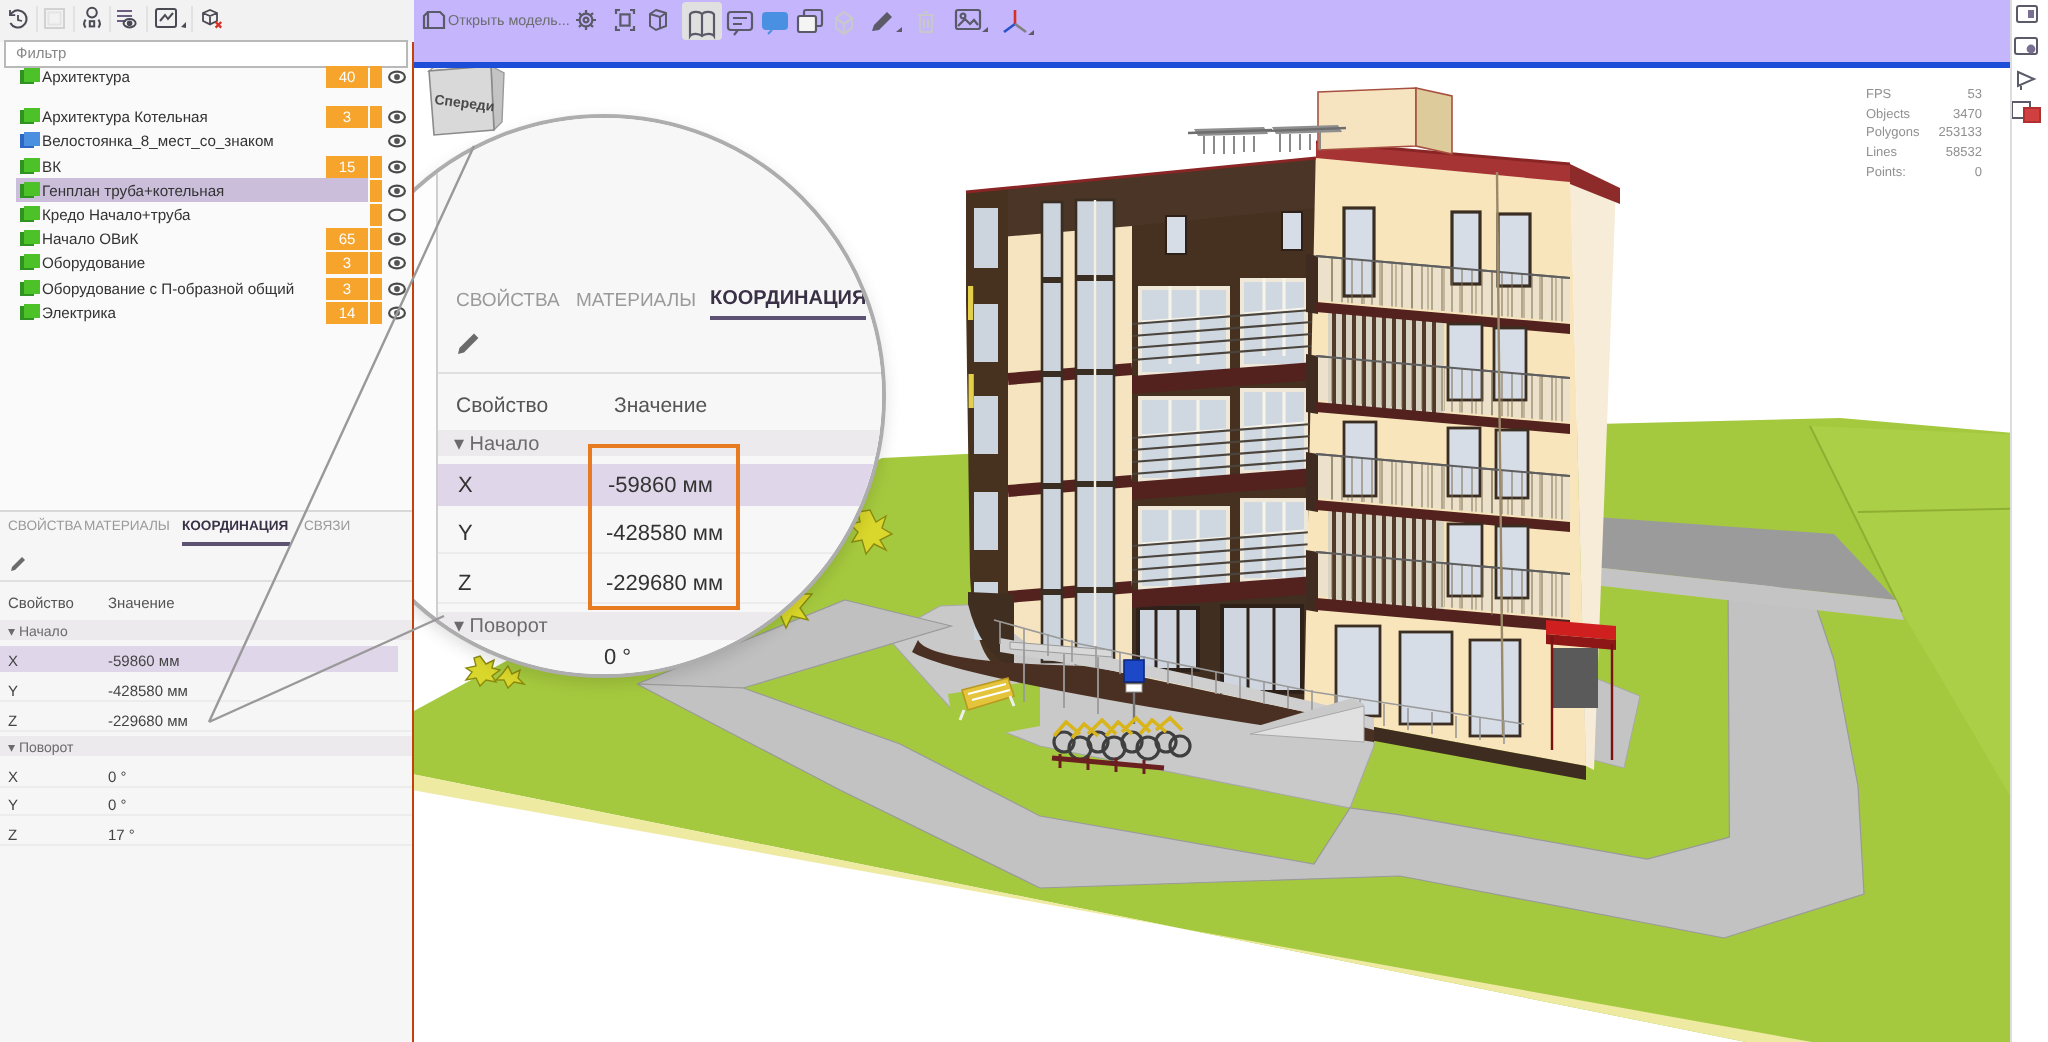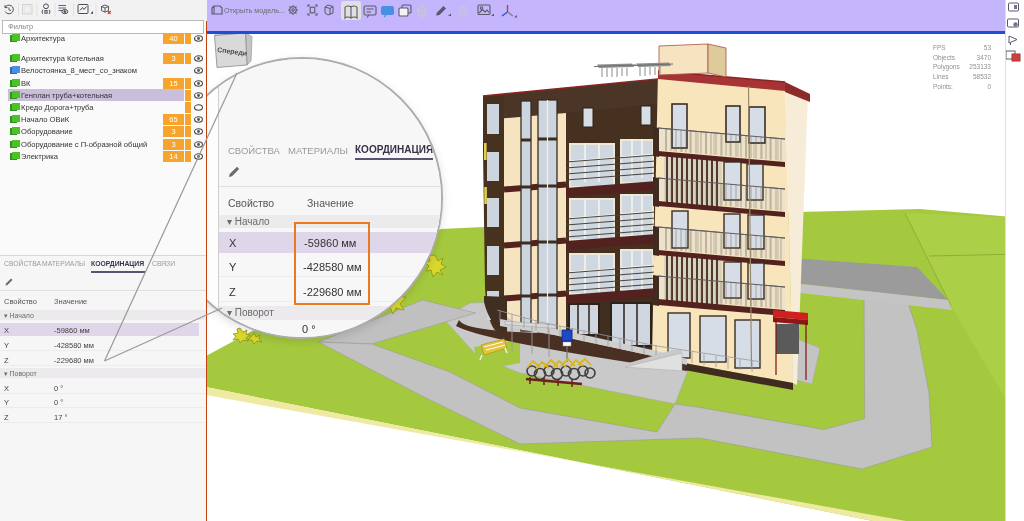--- a/index.html
+++ b/index.html
@@ -453,21 +453,21 @@
           <svg class="eye" style="top:2px" viewBox="0 0 10 10">
             <ellipse cx="5" cy="5" rx="4.4" ry="3" fill="none" stroke="#4a4a4a" stroke-width="1.2"></ellipse>
             <circle cx="5" cy="5" r="1.6" fill="#555"></circle>
           </svg>
         </div>
    <div class="lrow" style="top:101px">
           <svg class="fold" viewBox="0 0 10 8">
             <rect x="0" y="1" width="7" height="7" fill="#2f9321"></rect>
             <rect x="2" y="0" width="8" height="7" fill="#4cc228"></rect>
           </svg>
-          <span class="txt">Кредо Дорога+труба</span>
+          <span class="txt">Кредо Начало+труба</span>
           <span class="bstrip"></span>
           <svg class="eye" viewBox="0 0 10 10">
             <ellipse cx="5" cy="5" rx="4.4" ry="3" fill="none" stroke="#4a4a4a" stroke-width="1.2"></ellipse>
           </svg>
         </div>
    <div class="lrow" style="top:113.2px">
           <svg class="fold" viewBox="0 0 10 8">
             <rect x="0" y="1" width="7" height="7" fill="#2f9321"></rect>
             <rect x="2" y="0" width="8" height="7" fill="#4cc228"></rect>
           </svg>

